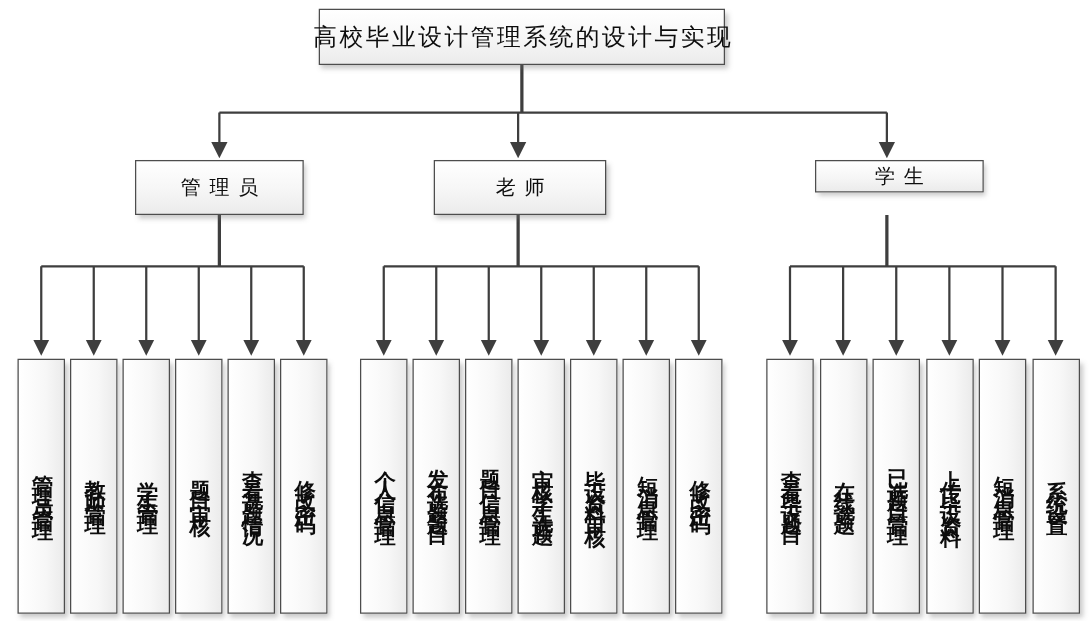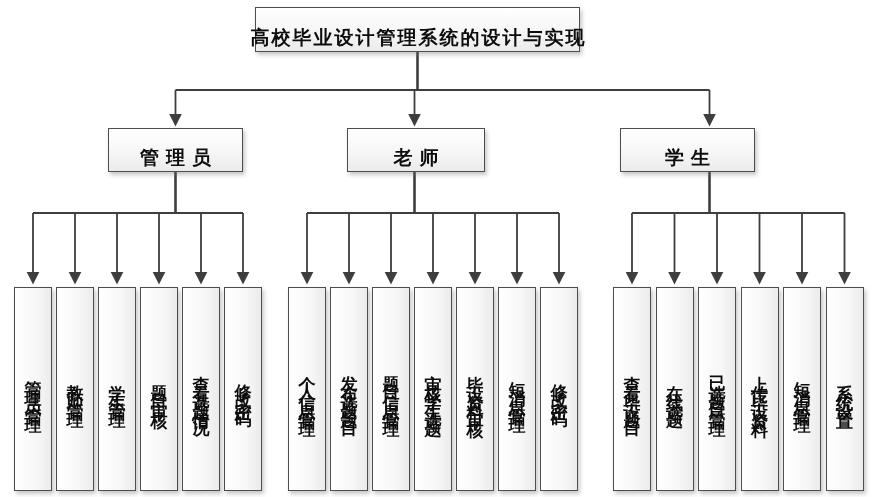--- a/index.html
+++ b/index.html
@@ -2,28 +2,28 @@
 <html><head>
 <meta charset="utf-8">
 <style>
   html,body{margin:0;padding:0;background:#ffffff;}
   .stage{
     position:relative;width:873px;height:497px;background:#ffffff;
     font-family:"DejaVu Serif","Liberation Serif",serif;overflow:hidden;
   }
   .wires{position:absolute;left:0;top:0;width:873px;height:497px;}
   .node{
-    position:absolute;display:flex;align-items:flex-end;justify-content:center;
+    position:absolute;display:flex;align-items:center;justify-content:center;
     box-sizing:border-box;border:1px solid #4d4d4d;
     background:linear-gradient(180deg,#ffffff 0%,#f6f6f6 55%,#ebebeb 100%);
     box-shadow:2px 3px 4px rgba(110,110,110,0.38);
-    font-weight:bold;color:#0d0d0d;
+    font-weight:normal;color:#0d0d0d;
   }
   .title-node{font-size:19px;letter-spacing:2px;padding-left:2px;white-space:nowrap;}
-  .branch-node{font-size:19px;letter-spacing:7px;padding-left:7px;white-space:nowrap;}
+  .branch-node{font-size:16px;letter-spacing:7px;padding-left:7px;white-space:nowrap;}
   .leaf-row{position:absolute;display:flex;}
   .leaf{
     width:38px;height:204px;flex:0 0 auto;
     display:flex;align-items:center;justify-content:center;
     box-sizing:border-box;border:1px solid #4d4d4d;
     background:linear-gradient(90deg,#ffffff 0%,#f7f7f7 60%,#ebebeb 100%);
     box-shadow:2px 3px 4px rgba(110,110,110,0.38);
   }
   .leaf span{
     writing-mode:vertical-rl;text-orientation:upright;
@@ -77,21 +77,21 @@
   <div class="node title-node" id="title-node" style="left: 255px; top: 7px; width: 325px; height: 45px;">
     <span>高校毕业设计管理系统的设计与实现</span>
   </div>
 
   <div class="node branch-node" id="branch-0" style="left: 108px; top: 128px; width: 135px; height: 44px;">
     <span>管理员</span>
   </div>
   <div class="node branch-node" id="branch-1" style="left: 347px; top: 128px; width: 138px; height: 44px;">
     <span>老师</span>
   </div>
-  <div class="node branch-node" id="branch-2" style="left: 620px; top: 128px; width: 135px; height: 44px;">
+  <div class="node branch-node" id="branch-2" style="left: 652px; top: 128px; width: 135px; height: 26px;">
     <span>学生</span>
   </div>
 
   <div class="leaf-row" id="leaf-row-0" style="left: 14px; top: 287px; gap: 4px;">
       <div class="leaf" style="height: 204px;">
         <span>管理员管理</span>
       </div>
       <div class="leaf" style="height: 204px;">
         <span>教师管理</span>
       </div>

